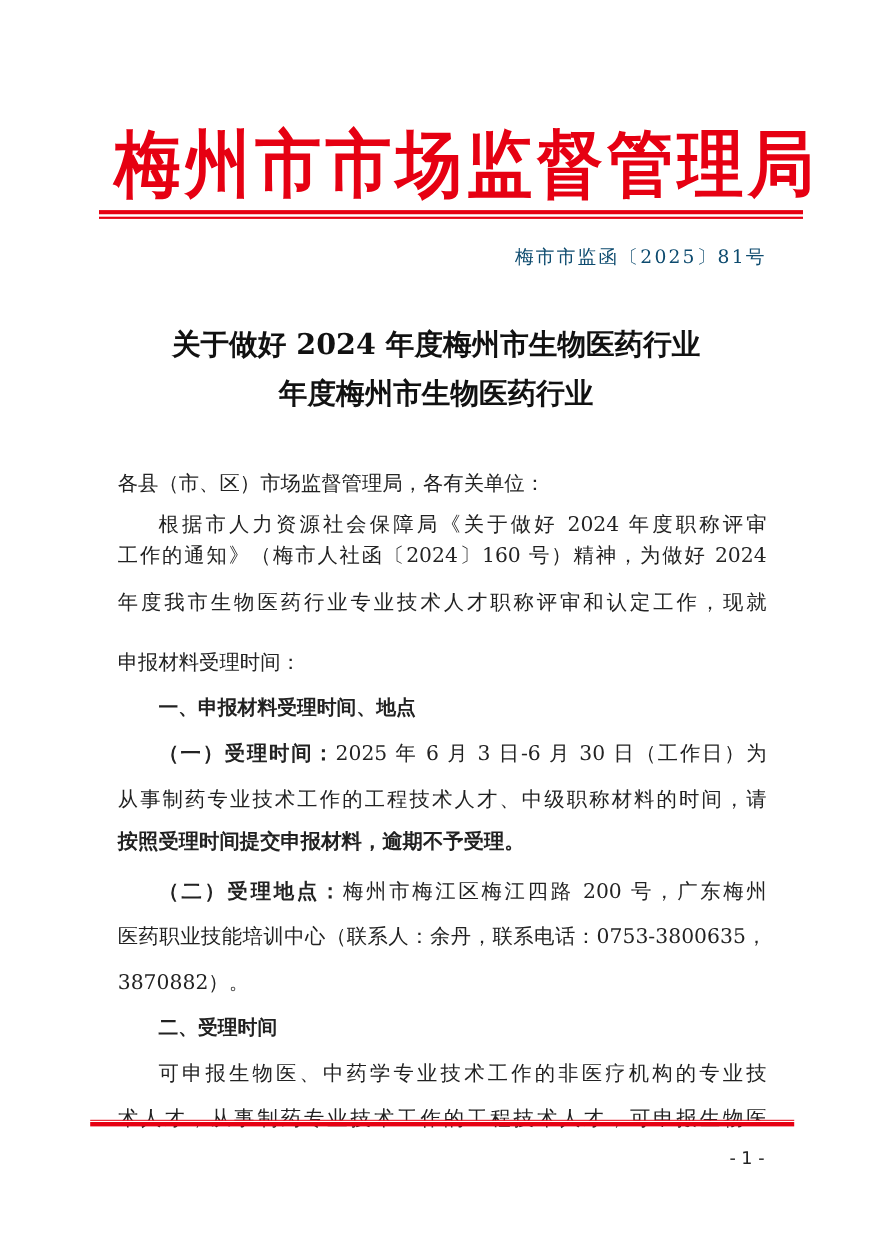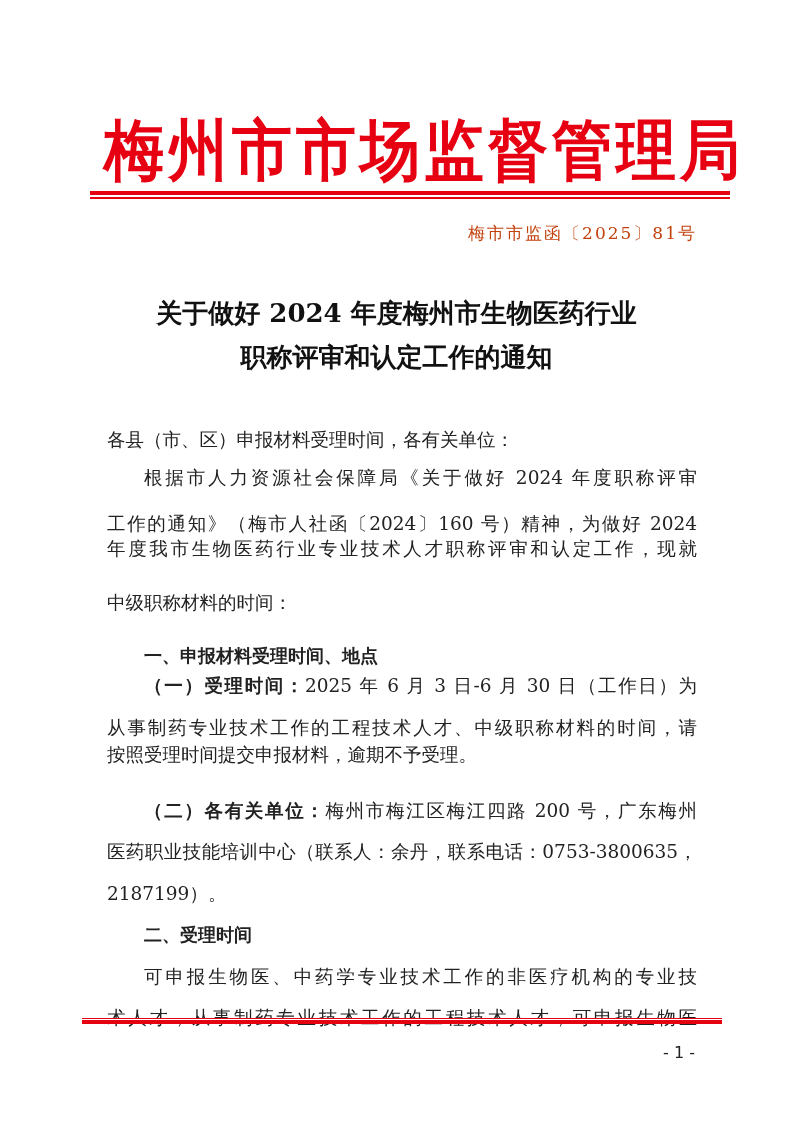--- a/index.html
+++ b/index.html
@@ -8,21 +8,21 @@
   .masthead { position: absolute; left: 104px; top: 110px; width: 600px; height: 80px;
               color: #e60012; font-family: "DejaVu Serif", serif; font-weight: bold;
               font-size: 60px; line-height: 80px; letter-spacing: 4px; white-space: nowrap;
               display: flex; justify-content: space-between; }
   .masthead span { display: inline-block; transform: scaleY(1.1); }
   .rule-top { position: absolute; left: 90px; top: 191px; width: 640px; }
   .rule-top .thick { height: 4px; background: #e60012; }
   .rule-top .gap { height: 2px; background: #fff; }
   .rule-top .thin { height: 2px; background: #e60012; }
   .doc-number { position: absolute; right: 96px; top: 222px; font-size: 17px;
-                letter-spacing: 2px; color: #c2410c; }
+                letter-spacing: 2px; color: #0c4a6e; }
   .title { position: absolute; left: 0; width: 793px; text-align: center;
            font-size: 26px; font-weight: bold; color: #111; }
   .title.l1 { top: 296px; }
   .title.l2 { top: 340px; }
   .body-text { position: absolute; left: 107px; width: 590px; font-size: 18.5px;
                color: #222; }
   .line { position: absolute; left: 0; width: 590px; white-space: nowrap;
           text-align: justify; text-align-last: justify; height: 30px; line-height: 30px; }
   .line.last { text-align-last: left; }
   .indent { padding-left: 37px; box-sizing: border-box; }
@@ -53,43 +53,43 @@
 
 <div class="rule-top">
   <div class="thick"></div>
     <div class="gap"></div>
     <div class="thin"></div>
 </div>
 
 <div class="doc-number">梅市市监函〔2025〕81号</div>
 
 <div class="title l1">关于做好 2024 年度梅州市生物医药行业</div>
-<div class="title l2">职称评审和认定工作的通知</div>
+<div class="title l2">年度梅州市生物医药行业</div>
 
 <div class="body-text" style="top:425px;">
-  <div class="line last" style="top:0px;">各县（市、区）申报材料受理时间，各有关单位：</div>
+  <div class="line last" style="top:0px;">各县（市、区）市场监督管理局，各有关单位：</div>
 
   <div class="line indent" style="top:38px;">根据市人力资源社会保障局《关于做好 2024 年度职称评审</div>
-  <div class="line" style="top:84px;">工作的通知》（梅市人社函〔2024〕160 号）精神，为做好 2024</div>
+  <div class="line" style="top:66px;">工作的通知》（梅市人社函〔2024〕160 号）精神，为做好 2024</div>
   <div class="line" style="top:109px;">年度我市生物医药行业专业技术人才职称评审和认定工作，现就</div>
-  <div class="line last" style="top:163px;">中级职称材料的时间：</div>
+  <div class="line last" style="top:163px;">申报材料受理时间：</div>
 
-  <div class="line last indent heading" style="top:216px;">一、申报材料受理时间、地点</div>
+  <div class="line last indent heading" style="top:204px;">一、申报材料受理时间、地点</div>
 
   <div class="line indent" style="top:246px;">
     <span class="bold-lead">（一）受理时间：</span><span>2025 年 6 月 3 日-6 月 30 日（工作日）为</span>
   </div>
   <div class="line" style="top:288px;">从事制药专业技术工作的工程技术人才、中级职称材料的时间，请</div>
-  <div class="line last" style="top:315px;">按照受理时间提交申报材料，逾期不予受理。</div>
+  <div class="line last" style="top:326px;font-weight:bold;">按照受理时间提交申报材料，逾期不予受理。</div>
 
   <div class="line indent" style="top:371px;">
-    <span class="bold-lead">（二）各有关单位：</span><span>梅州市梅江区梅江四路 200 号，广东梅州</span>
+    <span class="bold-lead">（二）受理地点：</span><span>梅州市梅江区梅江四路 200 号，广东梅州</span>
   </div>
   <div class="line" style="top:412px;">医药职业技能培训中心（联系人：余丹，联系电话：0753-3800635，</div>
-  <div class="line last" style="top:454px;">2187199）。</div>
+  <div class="line last" style="top:454px;">3870882）。</div>
 
   <div class="line last indent heading" style="top:495px;">二、受理时间</div>
 
   <div class="line indent" style="top:537px;">可申报生物医、中药学专业技术工作的非医疗机构的专业技</div>
   <div class="line" style="top:578px;">术人才，从事制药专业技术工作的工程技术人才，可申报生物医</div>
 </div>
 
 <div class="rule-bottom">
   <div class="thin"></div>
     <div class="gap"></div>

